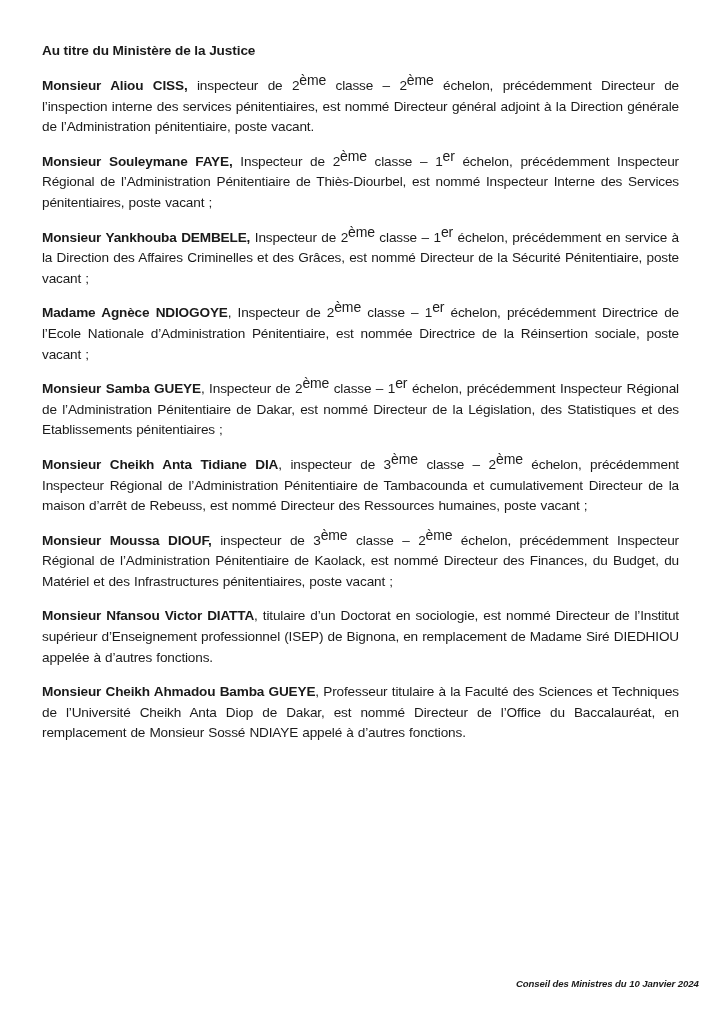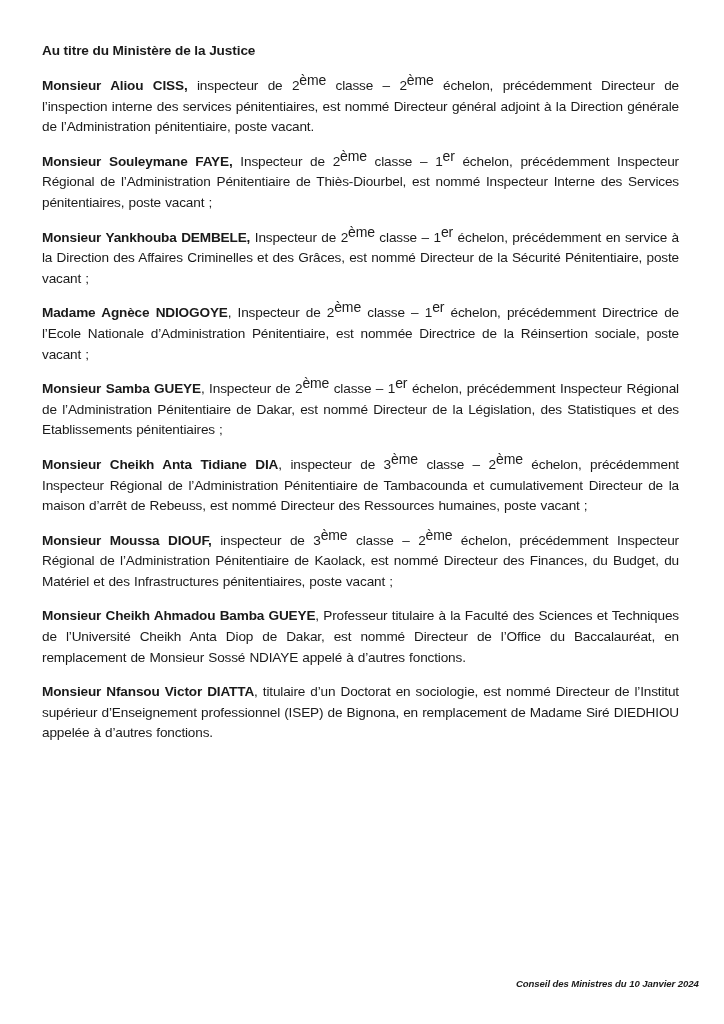--- a/index.html
+++ b/index.html
@@ -92,23 +92,23 @@
 
     <p class="entry">
       <span class="name">Monsieur Moussa DIOUF,</span><span> inspecteur de 3</span><sup>ème</sup><span> classe – 2</span><sup>ème</sup><span> échelon, précédemment Inspecteur Régional de l’Administration Pénitentiaire de Kaolack, est nommé Directeur des Finances, du Budget, du Matériel et des Infrastructures pénitentiaires, poste vacant ;</span>
     </p>
 
   </div>
 
   <div>
 
     <p class="entry">
-      <span class="name">Monsieur Cheikh Ahmadou Bamba GUEYE</span><span>, Professeur titulaire à la Faculté des Sciences et Techniques de l’Université Cheikh Anta Diop de Dakar, est nommé Directeur de l’Office du Baccalauréat, en remplacement de Monsieur Sossé NDIAYE appelé à d’autres fonctions.</span>
+      <span class="name">Monsieur Nfansou Victor DIATTA</span><span>, titulaire d’un Doctorat en sociologie, est nommé Directeur de l’Institut supérieur d’Enseignement professionnel (ISEP) de Bignona, en remplacement de Madame Siré DIEDHIOU appelée à d’autres fonctions.</span>
     </p>
 
     <p class="entry">
-      <span class="name">Monsieur Nfansou Victor DIATTA</span><span>, titulaire d’un Doctorat en sociologie, est nommé Directeur de l’Institut supérieur d’Enseignement professionnel (ISEP) de Bignona, en remplacement de Madame Siré DIEDHIOU appelée à d’autres fonctions.</span>
+      <span class="name">Monsieur Cheikh Ahmadou Bamba GUEYE</span><span>, Professeur titulaire à la Faculté des Sciences et Techniques de l’Université Cheikh Anta Diop de Dakar, est nommé Directeur de l’Office du Baccalauréat, en remplacement de Monsieur Sossé NDIAYE appelé à d’autres fonctions.</span>
     </p>
   </div>
 
 </div>
 
 <div class="footer">Conseil des Ministres du 10 Janvier 2024</div>
 
 </body></html>

